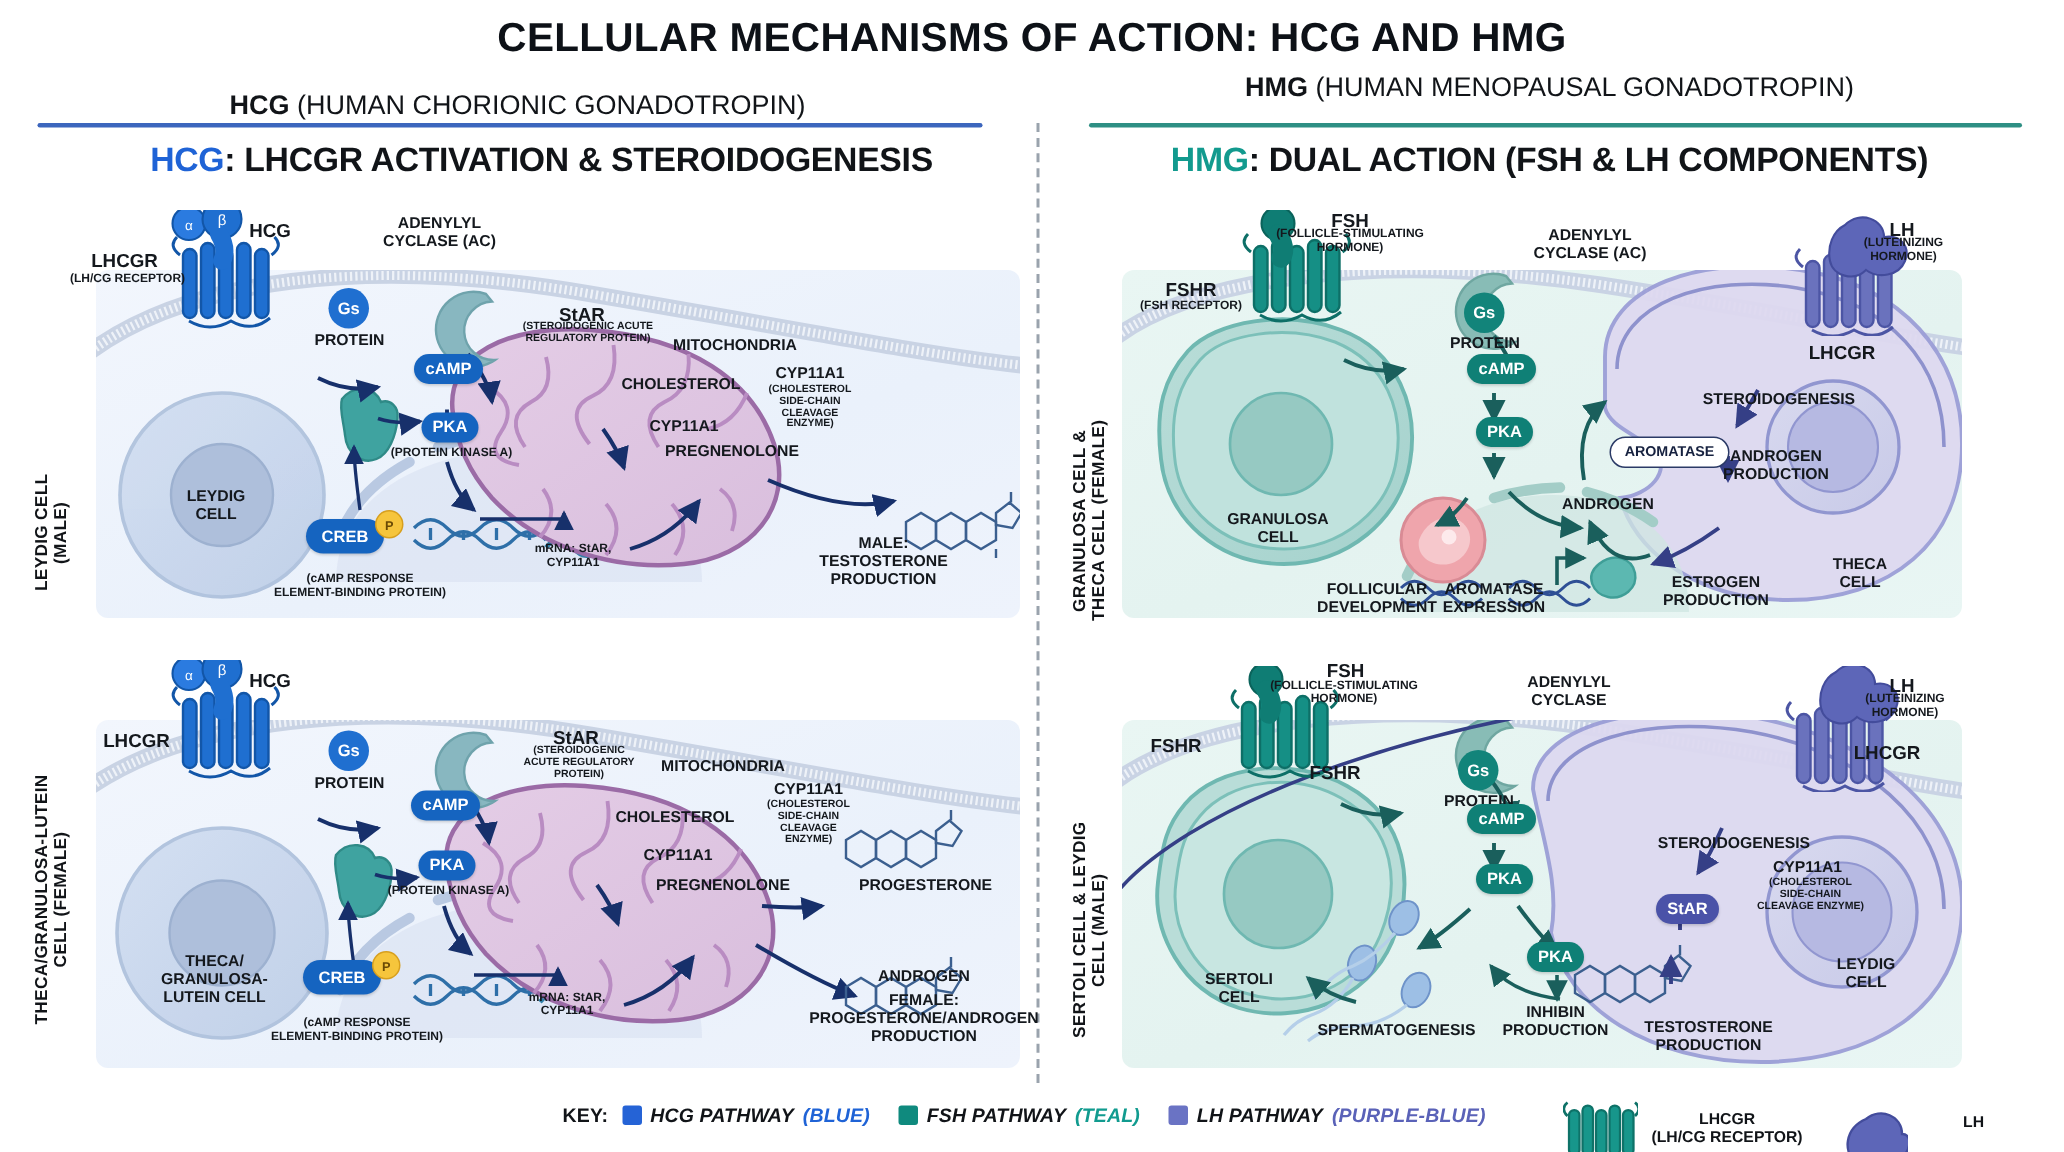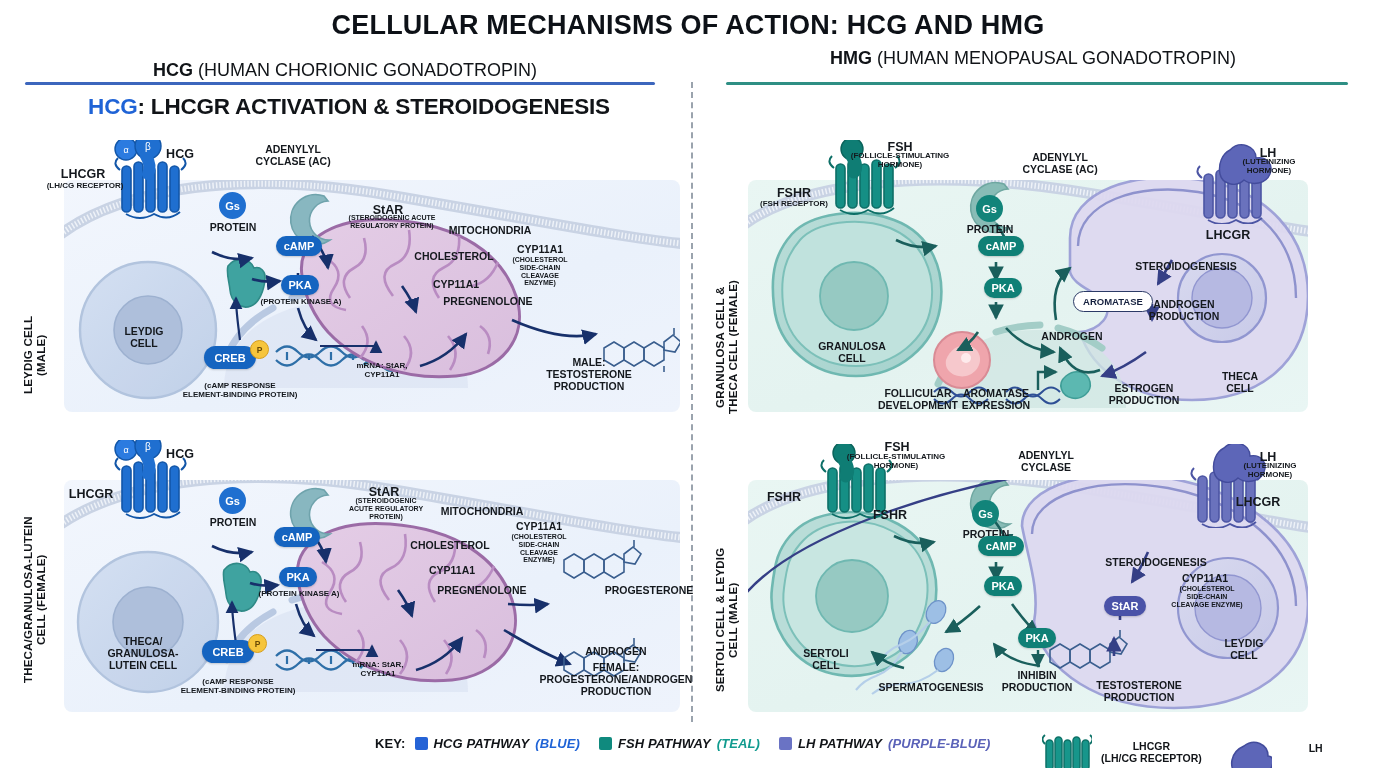--- a/index.html
+++ b/index.html
@@ -104,29 +104,32 @@
 
 <div class="root">
 
   <div class="main-title">CELLULAR MECHANISMS OF ACTION: HCG AND HMG</div>
 
   <div class="col-head" style="left:0;top:60px;width:690px;">
     <span class="abbr">HCG</span>
     <span class="expand">(HUMAN CHORIONIC GONADOTROPIN)</span>
   </div>
   <div class="rule" style="left:25px;top:82px;width:630px;background:#3c66bd;"></div>
-  <div class="sub-head" style="left:4px;top:94px;width:690px;">
+  <div class="sub-head" style="left:16px;top:94px;width:690px;">
     <span class="tag-blue">HCG</span><span>: LHCGR ACTIVATION &amp; STEROIDOGENESIS</span>
   </div>
 
   <div class="col-head" style="left:690px;top:48px;width:686px;">
     <span class="abbr">HMG</span>
     <span class="expand">(HUMAN MENOPAUSAL GONADOTROPIN)</span>
   </div>
   <div class="rule" style="left:726px;top:82px;width:622px;background:#2e8f84;"></div>
+  <div class="sub-head" style="left:690px;top:94px;width:686px;">
+    <span class="tag-teal">HMG</span><span>: DUAL ACTION (FSH &amp; LH COMPONENTS)</span>
+  </div>
 
   <div class="divider"></div>
 
   <div class="side-label" style="left:22px;top:300px;height:110px;width:16px;">LEYDIG CELL
 (MALE)</div>
 
   <div class="panel panel-blue" style="left:64px;top:180px;width:616px;height:232px;">
     <svg width="616" height="232" viewBox="0 0 616 232">
       <defs>
         <linearGradient id="cellgrad1" x1="0" y1="0" x2="1" y2="1">
@@ -352,21 +355,21 @@
   <div class="lbl" style="left:407px;top:540px;width:86px;">CHOLESTEROL</div>
   <div class="lbl" style="left:424px;top:565px;width:56px;">CYP11A1</div>
   <div class="lbl" style="left:436px;top:585px;width:92px;">PREGNENOLONE</div>
   <div class="lbl" style="left:506px;top:521px;width:66px;">CYP11A1</div>
   <div class="lbl xs" style="left:504px;top:533px;width:70px;white-space:pre-line;">(CHOLESTEROL
 SIDE-CHAIN
 CLEAVAGE
 ENZYME)</div>
   <div class="lbl sm" style="left:344px;top:661px;width:68px;white-space:pre-line;">mRNA: StAR,
 CYP11A1</div>
-  <div class="lbl" style="left:596px;top:585px;width:106px;">PROGESTERONE</div>
+  <div class="lbl" style="left:564px;top:585px;width:106px;">PROGESTERONE</div>
   <div class="lbl" style="left:578px;top:646px;width:76px;">ANDROGEN</div>
   <div class="lbl" style="left:538px;top:662px;width:156px;white-space:pre-line;">FEMALE:
 PROGESTERONE/ANDROGEN
 PRODUCTION</div>
 
   <div class="side-label" style="left:714px;top:272px;height:150px;width:30px;">GRANULOSA CELL
 &amp; THECA CELL
 (FEMALE)</div>
 
   <div class="panel panel-teal" style="left:748px;top:180px;width:560px;height:232px;">

